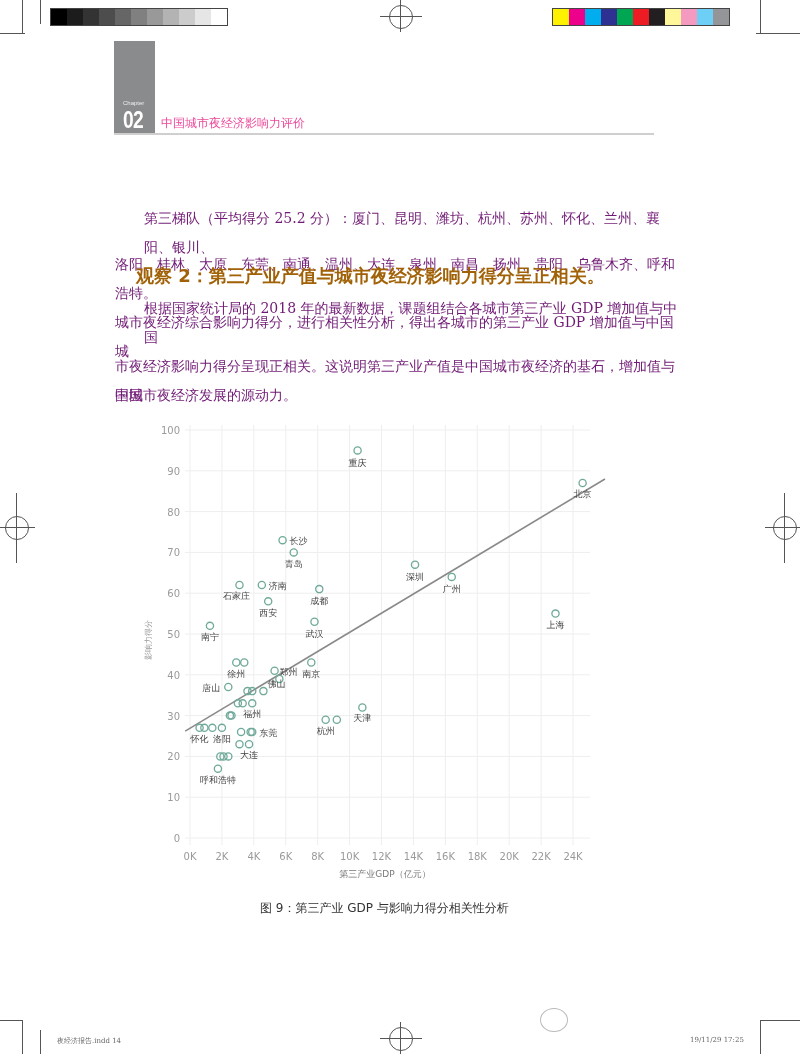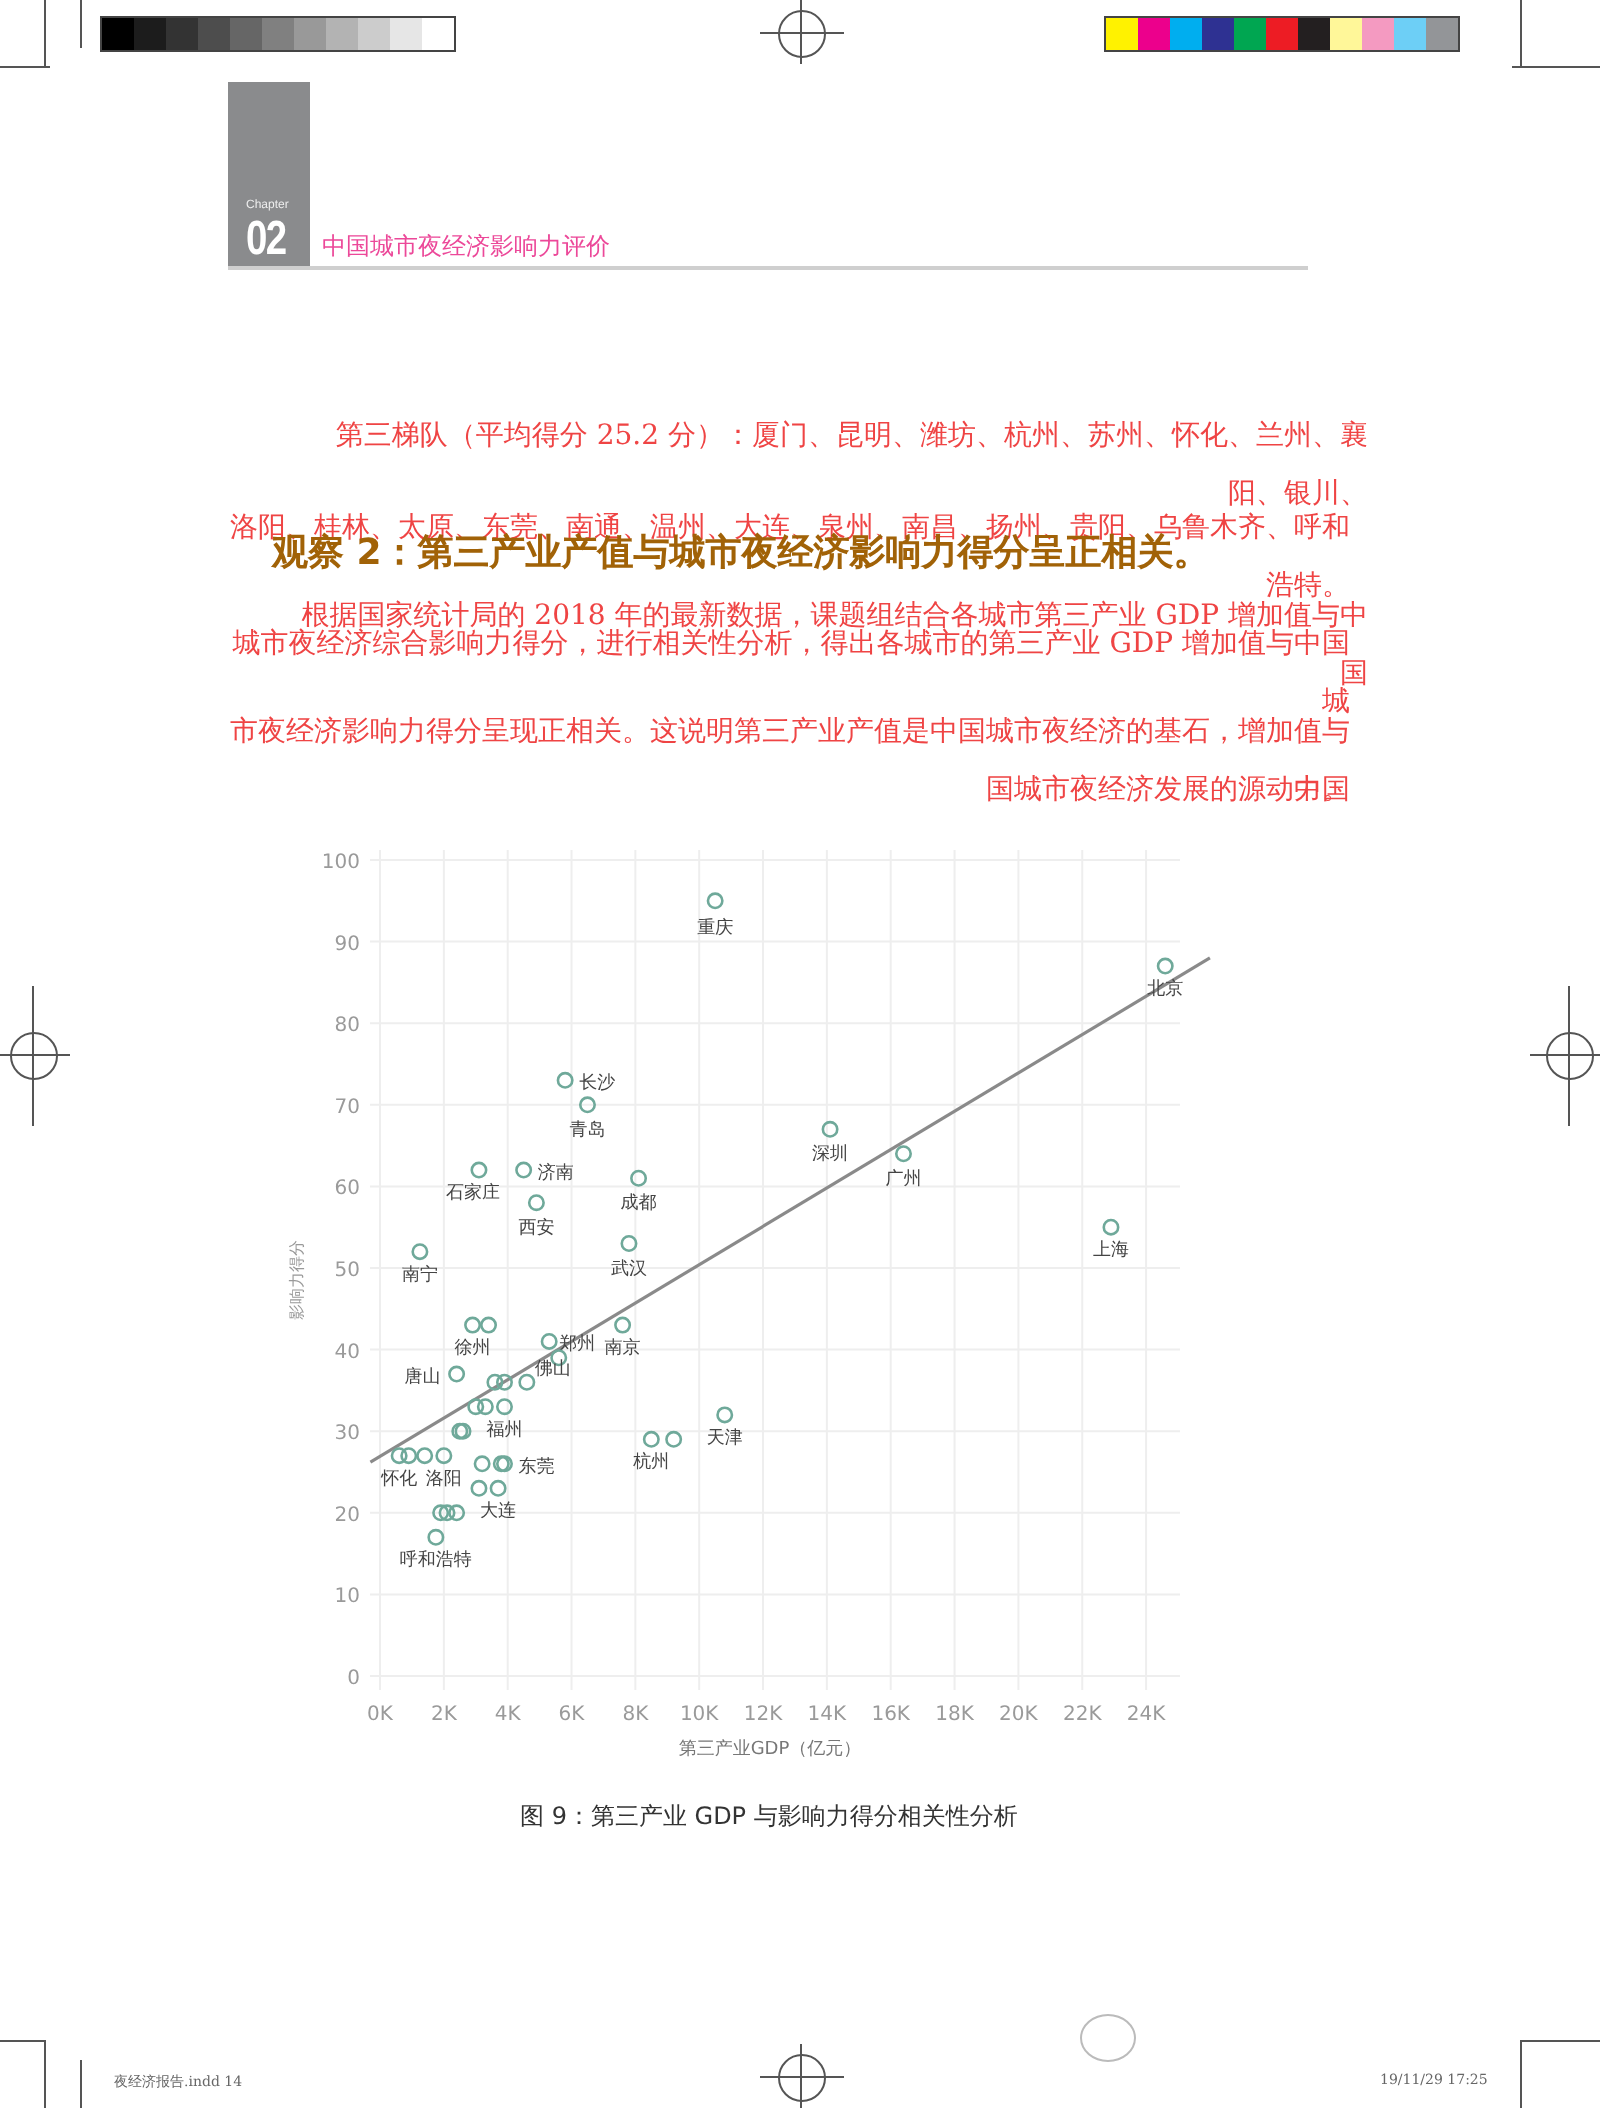--- a/index.html
+++ b/index.html
@@ -6,21 +6,21 @@
   body{width:800px;height:1054px;position:relative;overflow:hidden;font-family:"DejaVu Sans","Liberation Sans",sans-serif;color:#333;}
   .swatches{position:absolute;top:8px;display:flex;border:1px solid #444;}
   .swatches span{display:block;width:16px;height:16px;}
   .crop-line{position:absolute;background:#555;}
   .reg{position:absolute;width:22px;height:22px;border:1px solid #555;border-radius:50%;}
   .chapter-block{position:absolute;left:114px;top:41px;width:41px;height:92px;background:#8a8b8d;color:#fff;}
   .chapter-small{position:absolute;left:9px;top:59px;font-size:6px;color:#eee;font-family:"Liberation Sans",sans-serif;}
   .chapter-num{position:absolute;left:9px;top:65px;font-size:24px;font-weight:bold;font-family:"Liberation Sans",sans-serif;letter-spacing:-1px;transform:scaleX(0.8);transform-origin:left;}
   .chapter-title{position:absolute;left:161px;top:115px;font-size:12px;color:#ec4899;}
   .header-rule{position:absolute;left:114px;top:133px;width:540px;height:2px;background:#cfcfcf;}
-  .para{position:absolute;left:115px;width:560px;font-family:"DejaVu Serif","Liberation Serif",serif;font-size:14px;color:#ef4444;line-height:29px;text-align:right;}
+  .para{position:absolute;left:115px;width:560px;font-family:"DejaVu Serif","Liberation Serif",serif;font-size:14px;color:#701a75;line-height:29px;}
   .obs{position:absolute;left:136px;top:264px;font-size:18px;font-weight:bold;color:#a16207;}
   .chart-wrap{position:absolute;left:140px;top:420px;width:470px;height:470px;}
   .caption{position:absolute;left:260px;top:900px;font-size:12px;color:#333;}
   .footer-left{position:absolute;left:57px;top:1036px;font-size:7px;color:#666;font-family:"DejaVu Serif",serif;}
   .footer-right{position:absolute;left:690px;top:1036px;font-size:7px;color:#666;font-family:"DejaVu Serif",serif;}
   .watermark{position:absolute;left:540px;top:1007px;font-size:20px;color:#aaa;font-family:"Liberation Sans",sans-serif;}
   .wm-icon{display:inline-block;width:26px;height:22px;border:1px solid #bbb;border-radius:50%;vertical-align:middle;margin-right:6px;}
 </style>
 </head>
 <body>

